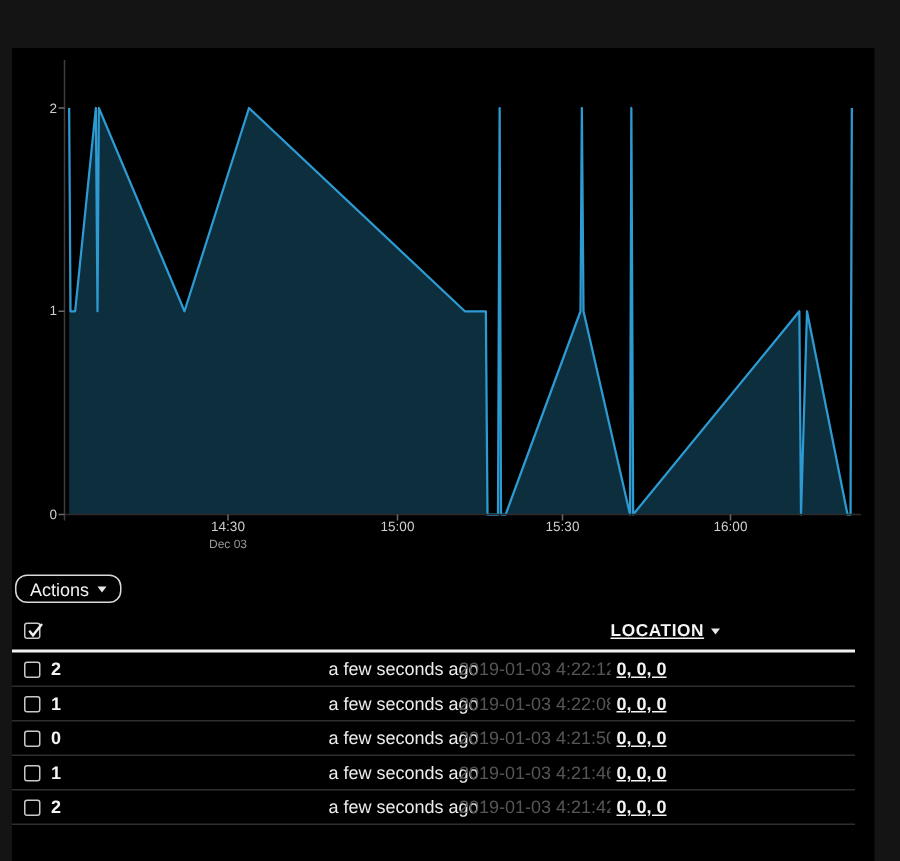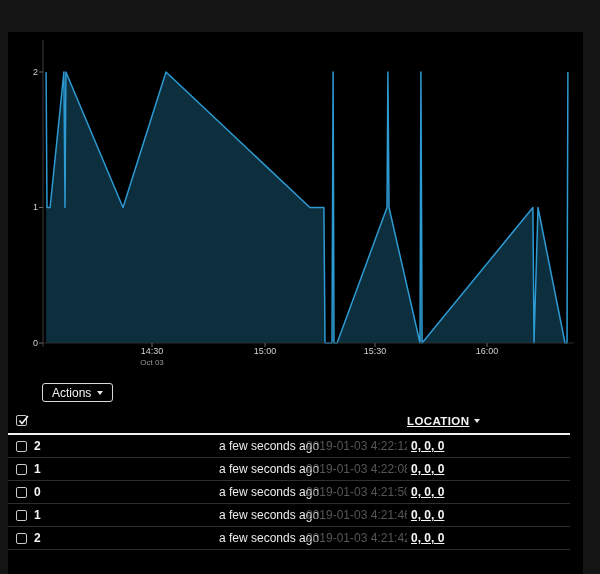--- a/index.html
+++ b/index.html
@@ -28,25 +28,24 @@
     font-size:9px; color:#cfcfcf; white-space:nowrap;
   }
   .xtick-sublabel {
     position:absolute; top:326px; transform:translateX(-50%);
     font-size:8px; color:#9a9a9a; white-space:nowrap;
   }
   
   .actions-btn {
     position:absolute; left:2px; top:351px;
     height:19px; padding:0 9px;
-    background:transparent; border:1px solid #d9d9d9; border-radius:3px;
+    background:transparent; border:1px solid #d9d9d9; border-radius:8px;
     color:#f2f2f2; font-size:12px; font-family:inherit;
     display:inline-flex; align-items:center; gap:6px;
     cursor:pointer;
-    margin-left:32px;
   }
   .caret {
     display:inline-block; width:0; height:0;
     border-left:3.5px solid transparent;
     border-right:3.5px solid transparent;
     border-top:4px solid #e8e8e8;
   }
   
   .table { position:absolute; left:0; top:376px; right:13px; }
   .trow {
@@ -95,21 +94,21 @@
     </svg>
 
     <div class="ytick-label" style="top:34px;">2</div>
     <div class="ytick-label" style="top:169px;">1</div>
     <div class="ytick-label" style="top:305px;">0</div>
 
     <div class="xtick-label" style="left:144px;text-align:right;">14:30</div>
     <div class="xtick-label" style="left:257px;">15:00</div>
     <div class="xtick-label" style="left:367px;">15:30</div>
     <div class="xtick-label" style="left:479px;">16:00</div>
-    <div class="xtick-sublabel" style="left:144px;">Oct 03</div>
+    <div class="xtick-sublabel" style="left:144px;">Dec 03</div>
   </div>
 
   <button class="actions-btn">
     <span>Actions</span>
     <span class="caret"></span>
   </button>
 
   <div class="table">
 
     <div class="trow thead">

